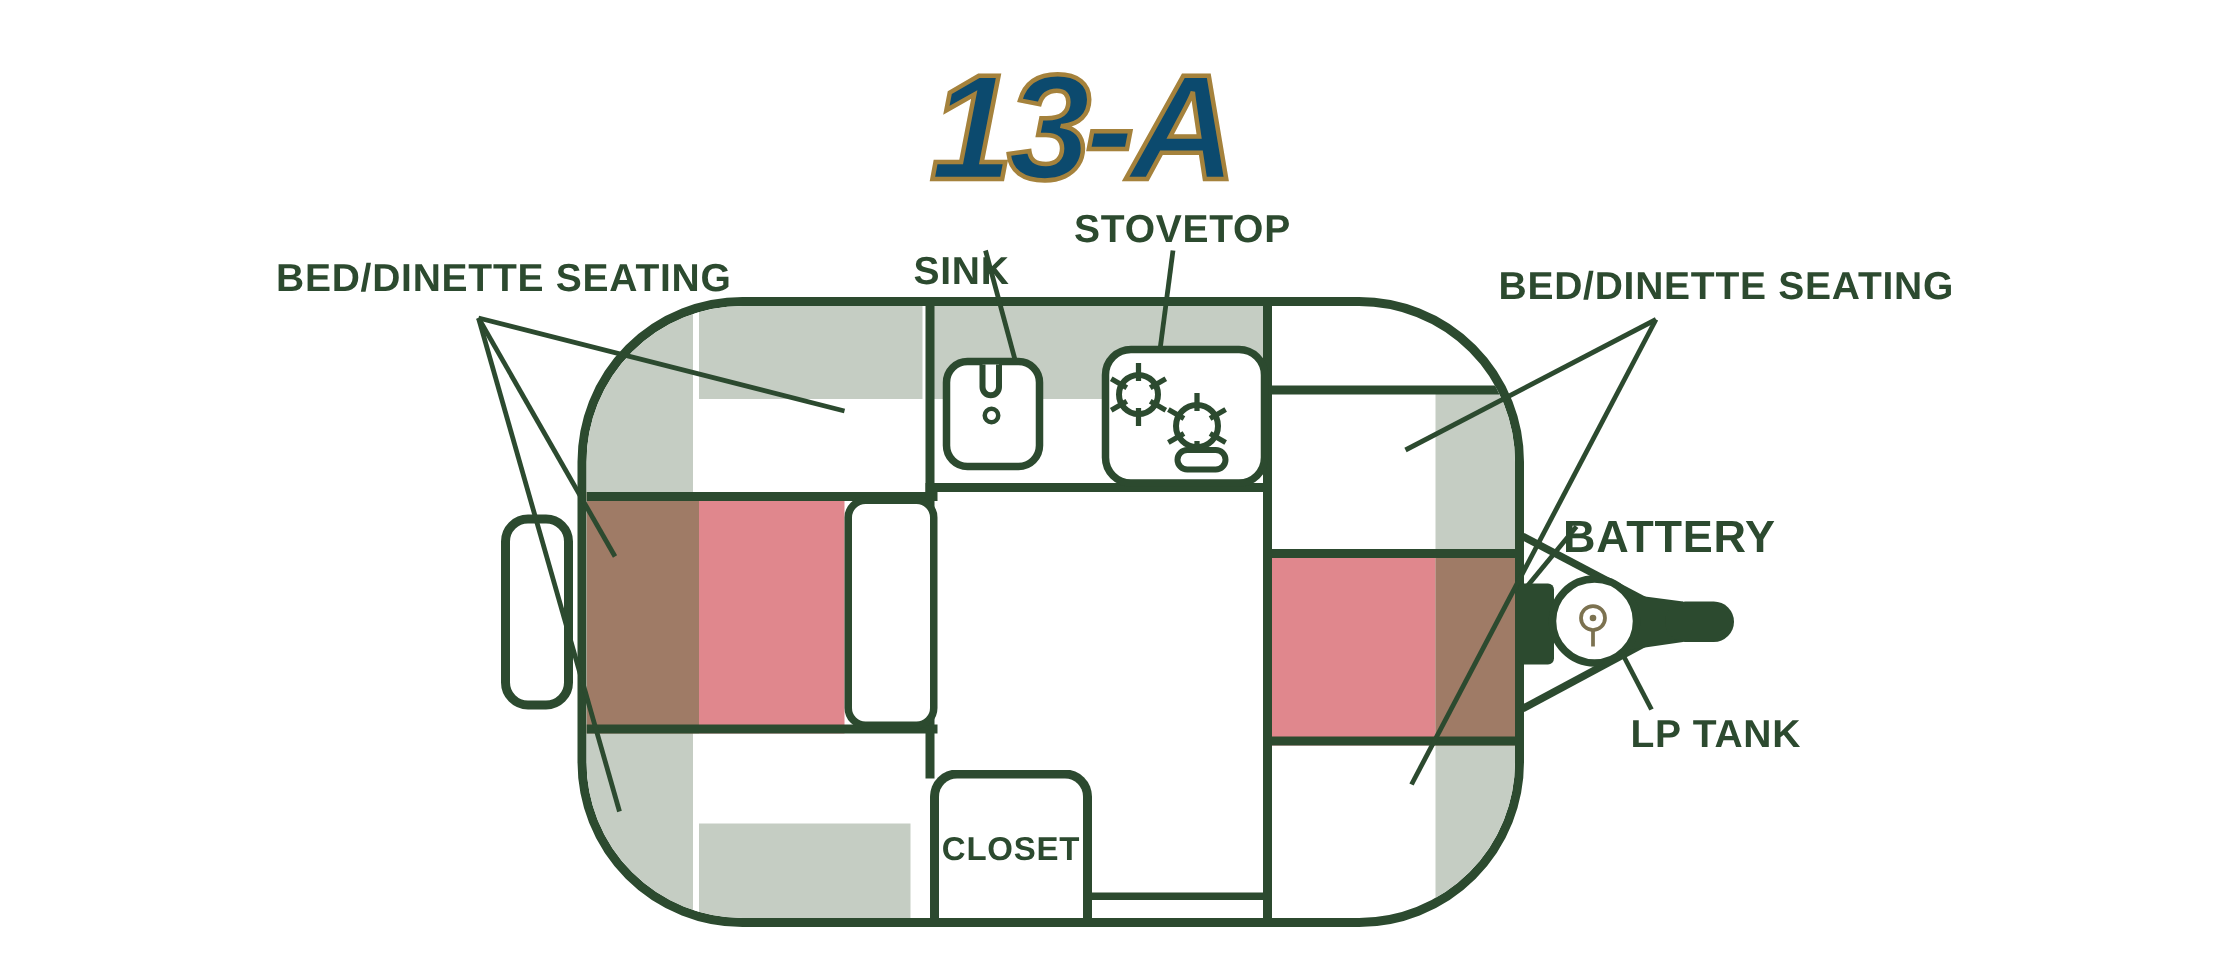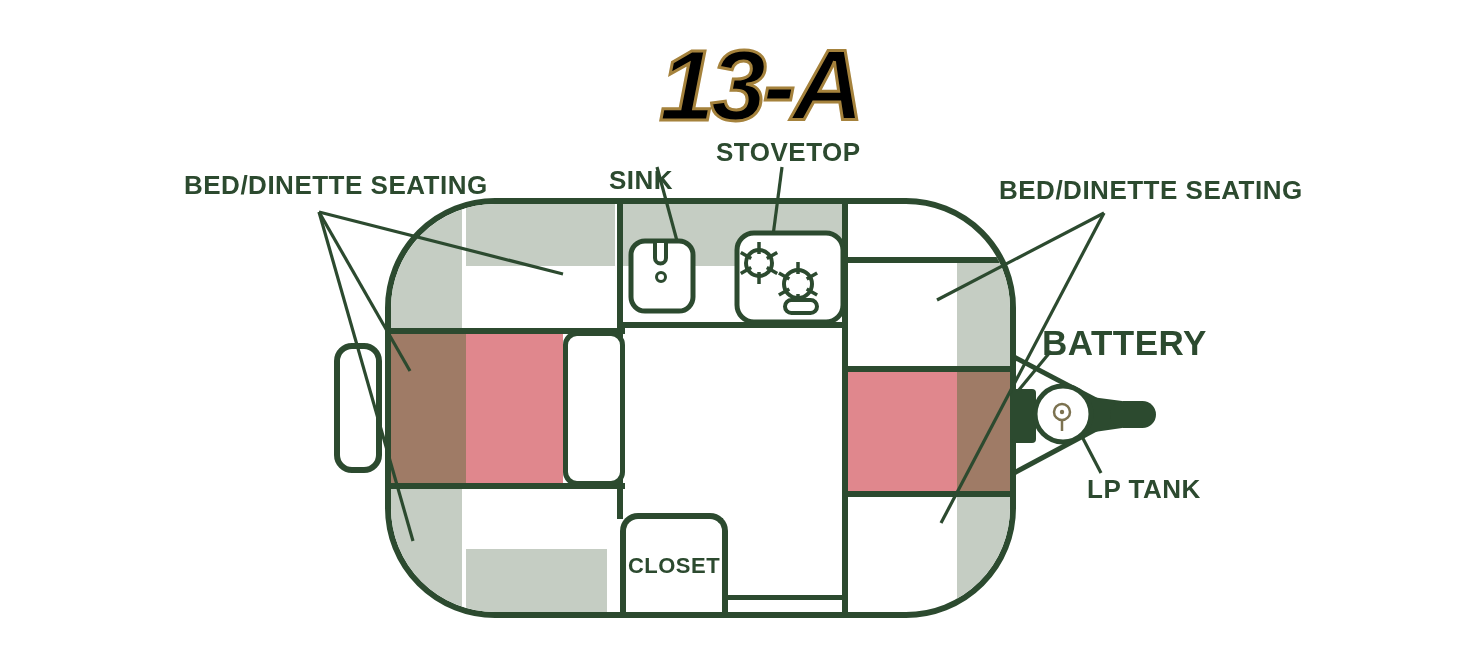--- a/index.html
+++ b/index.html
@@ -1,26 +1,26 @@
 <!DOCTYPE html>
 <html><head>
 <meta charset="utf-8">
 <style>
   html,body{margin:0;padding:0;background:#ffffff;}
   .canvas{position:relative;width:1479px;height:651px;background:#ffffff;overflow:hidden;
           font-family:"Liberation Sans",sans-serif;}
-  .title{position:absolute;left:620px;top:28px;width:240px;text-align:right;
+  .title{position:absolute;left:620px;top:28px;width:240px;text-align:left;
          font-size:100px;font-weight:700;font-style:italic;letter-spacing:-4px;
-         color:#000000;-webkit-text-stroke:3px #A5823C;}
+         color:#0c4a6e;-webkit-text-stroke:3px #A5823C;}
   .lbl{position:absolute;color:#2C4A2F;font-weight:700;white-space:nowrap;letter-spacing:.5px;}
   .lbl-sink{left:609px;top:137px;font-size:26px;margin-top:28px;}
   .lbl-stovetop{left:716px;top:137px;font-size:26px;text-align:center;}
   .lbl-bed-left{left:184px;top:170px;font-size:26px;}
   .lbl-bed-right{left:999px;top:175px;font-size:26px;}
-  .lbl-battery{left:1042px;top:323px;font-size:35px;}
+  .lbl-battery{left:1042px;top:342px;font-size:30px;}
   .lbl-lp{left:1087px;top:474px;font-size:26px;}
   .lbl-closet-top{left:854px;top:215px;font-size:24px;}
   .white-lbl{position:absolute;color:#ffffff;font-weight:700;white-space:nowrap;}
   .lbl-table-left{left:514px;top:408px;transform:translate(-50%,-50%);font-size:25px;letter-spacing:1.5px;}
   .lbl-table-right{left:901px;top:431px;transform:translate(-50%,-50%);font-size:25px;letter-spacing:1.5px;}
   .lbl-storage-left{left:437px;top:420px;transform:translate(-50%,-50%) rotate(-90deg);
                     font-size:22px;letter-spacing:1.5px;}
   .lbl-storage-right{left:984px;top:421px;transform:translate(-50%,-50%) rotate(90deg);
                      font-size:14px;letter-spacing:.5px;}
   .body-shell{position:absolute;left:385px;top:198px;width:631px;height:420px;

